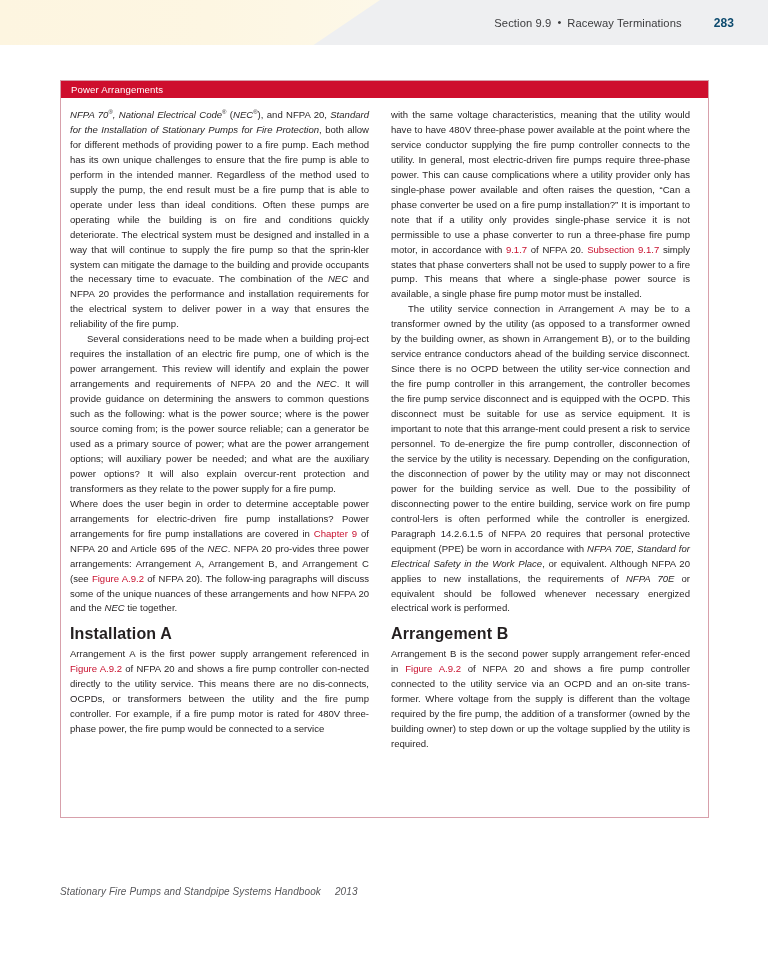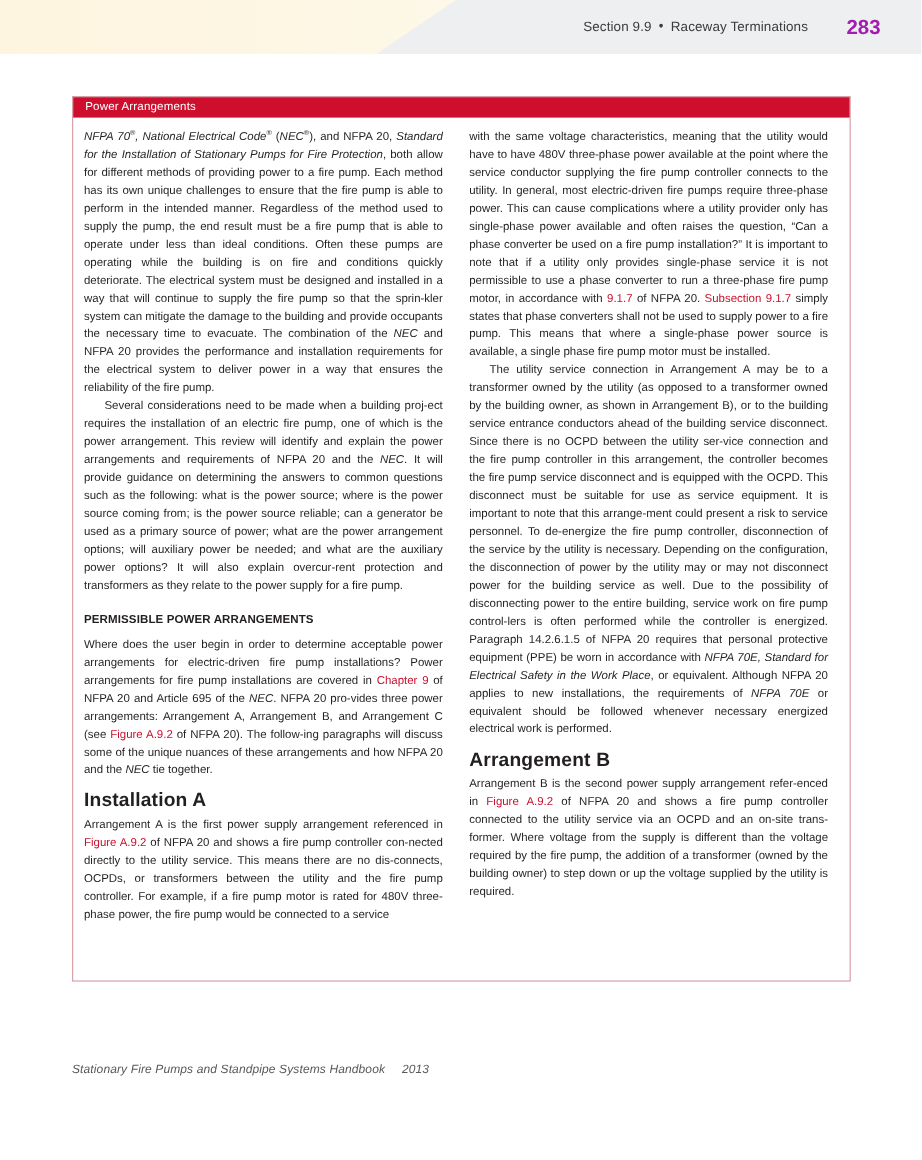--- a/index.html
+++ b/index.html
@@ -47,22 +47,22 @@
     gap: 5px;
     white-space: nowrap;
   }
   .header-text .dot {
     font-size: 11px;
     line-height: 1;
     padding: 0 1px;
   }
   .header-text .pageno {
     font-weight: bold;
-    font-size: 17px;
-    color: #a21caf;
+    font-size: 12px;
+    color: #0c4a6e;
   }
 
   
   .feature-box {
     position: absolute;
     left: 60px; top: 80px;
     width: 649px;
     height: 738px;
     border: 1px solid #d7a0ab;
     box-sizing: border-box;
@@ -165,21 +165,20 @@
   </div>
 
   <div class="columns">
 
     <div class="col">
 
       <p><em class="ital">NFPA 70</em><sup>®</sup><em class="ital">, </em><em class="ital">National Electrical Code</em><sup>®</sup><span> (</span><em class="ital">NEC</em><sup>®</sup><span>), and NFPA 20, </span><em class="ital">Standard for the Installation of Stationary Pumps for Fire Protection</em><span>, both allow for different methods of providing power to a fire pump. Each method has its own unique challenges to ensure that the fire pump is able to perform in the intended manner. Regardless of the method used to supply the pump, the end result must be a fire pump that is able to operate under less than ideal conditions. Often these pumps are operating while the building is on fire and conditions quickly deteriorate. The electrical system must be designed and installed in a way that will continue to supply the fire pump so that the sprin-kler system can mitigate the damage to the building and provide occupants the necessary time to evacuate. The combination of the </span><em class="ital">NEC</em><span> and NFPA 20 provides the performance and installation requirements for the electrical system to deliver power in a way that ensures the reliability of the fire pump.</span></p>
 
       <p class="indent"><span>Several considerations need to be made when a building proj-ect requires the installation of an electric fire pump, one of which is the power arrangement. This review will identify and explain the power arrangements and requirements of NFPA 20 and the </span><em class="ital">NEC</em><span>. It will provide guidance on determining the answers to common questions such as the following: what is the power source; where is the power source coming from; is the power source reliable; can a generator be used as a primary source of power; what are the power arrangement options; will auxiliary power be needed; and what are the auxiliary power options? It will also explain overcur-rent protection and transformers as they relate to the power supply for a fire pump.</span></p>
 
-      <h4 class="subcaps">Permissible Power Arrangements</h4>
 
       <p><span>Where does the user begin in order to determine acceptable power arrangements for electric-driven fire pump installations? Power arrangements for fire pump installations are covered in </span><a class="lnk">Chapter 9</a><span> of NFPA 20 and Article 695 of the </span><em class="ital">NEC</em><span>. NFPA 20 pro-vides three power arrangements: Arrangement A, Arrangement B, and Arrangement C (see </span><a class="lnk">Figure A.9.2</a><span> of NFPA 20). The follow-ing paragraphs will discuss some of the unique nuances of these arrangements and how NFPA 20 and the </span><em class="ital">NEC</em><span> tie together.</span></p>
 
       <h4 class="sub">Installation A</h4>
 
       <p><span>Arrangement A is the first power supply arrangement referenced in </span><a class="lnk">Figure A.9.2</a><span> of NFPA 20 and shows a fire pump controller con-nected directly to the utility service. This means there are no dis-connects, OCPDs, or transformers between the utility and the fire pump controller. For example, if a fire pump motor is rated for 480V three-phase power, the fire pump would be connected to a service</span></p>
 
     </div>
 
     <div class="col">

